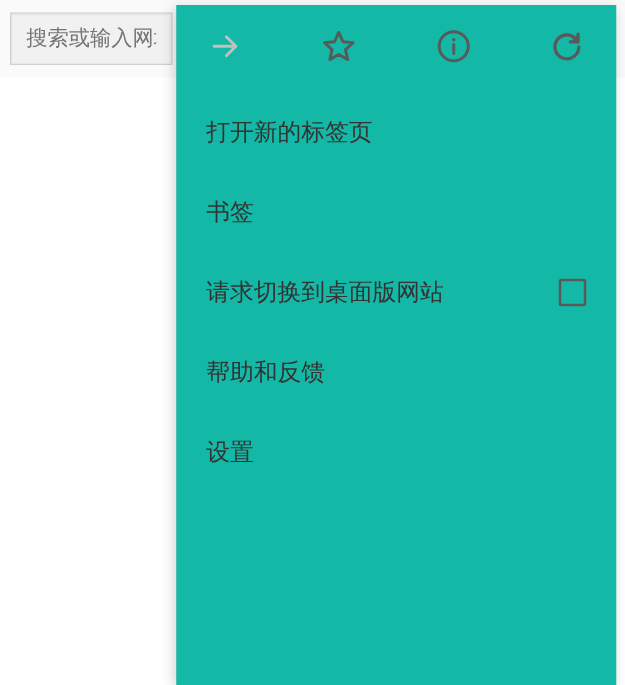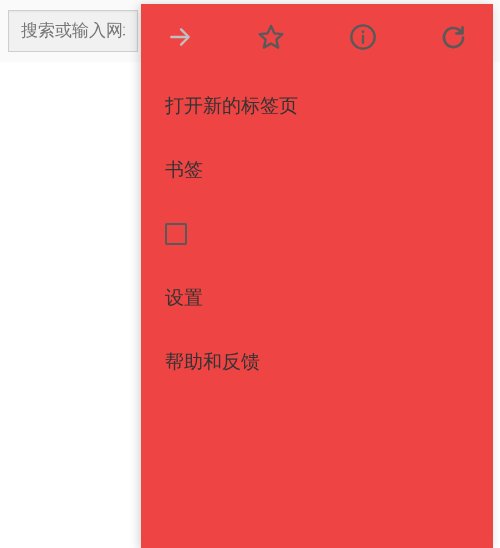--- a/index.html
+++ b/index.html
@@ -33,21 +33,21 @@
       color: #8a8a8a;
       outline: none;
       box-shadow: inset 0 1px 2px rgba(0,0,0,0.05);
     }
     .menu-panel {
       position: absolute;
       top: 4px;
       left: 141px;
       right: 7px;
       bottom: 0;
-      background: #ef4444;
+      background: #14b8a6;
       box-shadow: -2px 2px 10px rgba(0,0,0,0.18);
     }
     .menu-toolbar {
       display: flex;
       justify-content: space-between;
       align-items: center;
       padding: 18px 24px 14px 24px;
     }
     .toolbar-icon {
       width: 30px;
@@ -117,22 +117,23 @@
   </div>
 
   <div class="menu-items">
     <div class="menu-item">
       <span>打开新的标签页</span>
     </div>
     <div class="menu-item">
       <span>书签</span>
     </div>
     <div class="menu-item">
+      <span>请求切换到桌面版网站</span>
       <div class="checkbox"></div>
     </div>
     <div class="menu-item">
-      <span>设置</span>
+      <span>帮助和反馈</span>
     </div>
     <div class="menu-item">
-      <span>帮助和反馈</span>
+      <span>设置</span>
     </div>
   </div>
 </div>
 
 </body></html>

